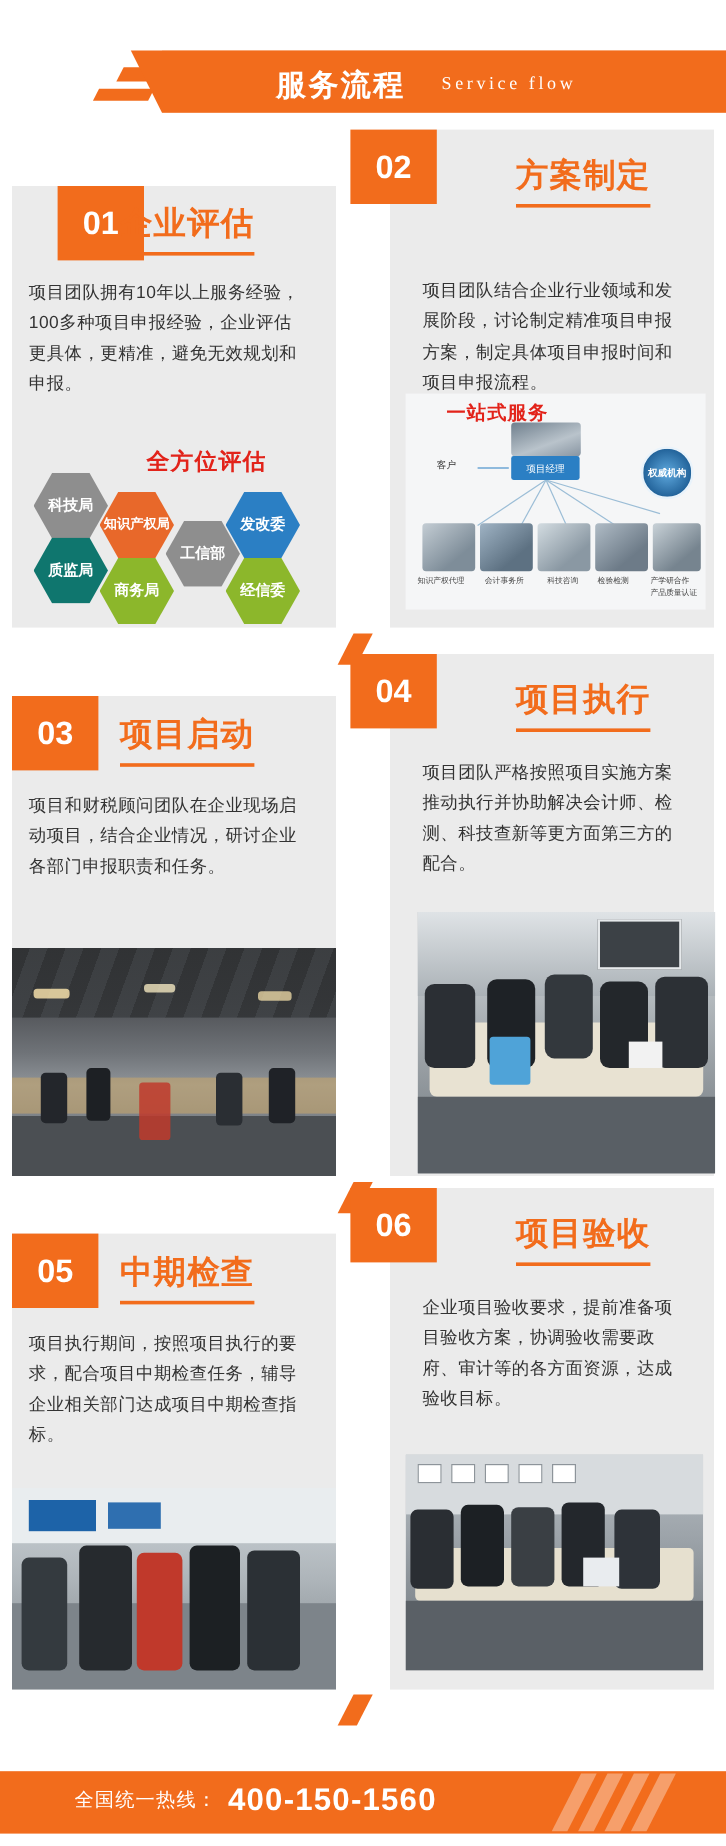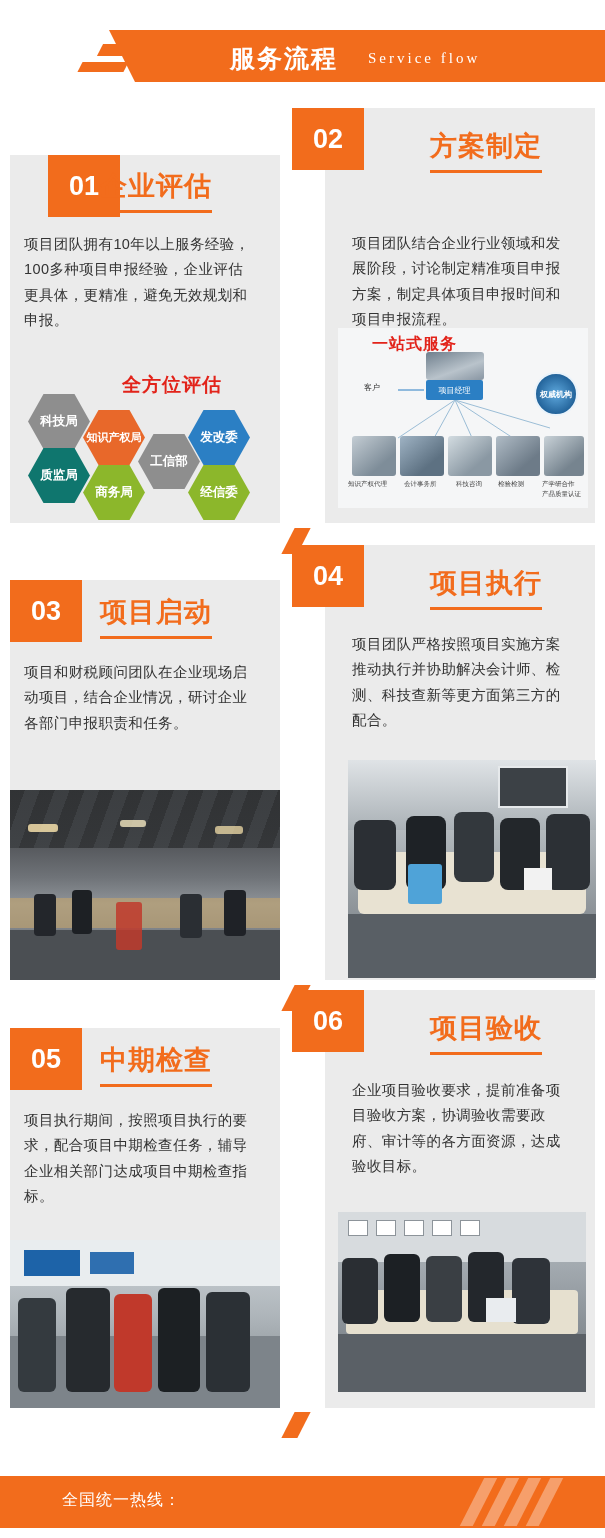--- a/index.html
+++ b/index.html
@@ -6,21 +6,21 @@
   body {
     width: 605px; height: 1538px;
     background: #ffffff;
     font-family: "Liberation Sans", "DejaVu Sans", sans-serif;
     position: relative;
     overflow: hidden;
   }
 
   
   .header {
-    position: absolute; left: 0; top: 4px; width: 605px; height: 92px;
+    position: absolute; left: 0; top: 16px; width: 605px; height: 92px;
   }
   .header-bar {
     position: absolute; left: 135px; top: 26px; width: 470px; height: 52px;
     background: #f26c1c;
   }
   .header-bar::before {
     content: ""; position: absolute; left: -26px; top: 0;
     border-top: 52px solid #f26c1c;
     border-left: 26px solid transparent;
   }
@@ -320,19 +320,20 @@
   <div style="position:absolute;left:174px;top:46px;width:38px;height:66px;background:#2e3339;border-radius:6px;"></div>
   <div style="position:absolute;left:148px;top:86px;width:30px;height:24px;background:#e9ecef;"></div>
   <div style="position:absolute;left:0;top:122px;width:248px;height:58px;background:#5a6066;"></div>
 </div>
 
 <div class="row-accent" style="left:288px; top:1412px; width:16px; height:26px;"></div>
 
 <div class="footer">
   <div class="footer-bar"></div>
   <div class="footer-text">全国统一热线：</div>
+  <div class="footer-tel">400-150-1560</div>
   <div class="footer-chev">
     <span style="left:0;"></span>
     <span style="left:22px;"></span>
     <span style="left:44px;"></span>
     <span style="left:66px;"></span>
   </div>
 </div>
 
 </body></html>

